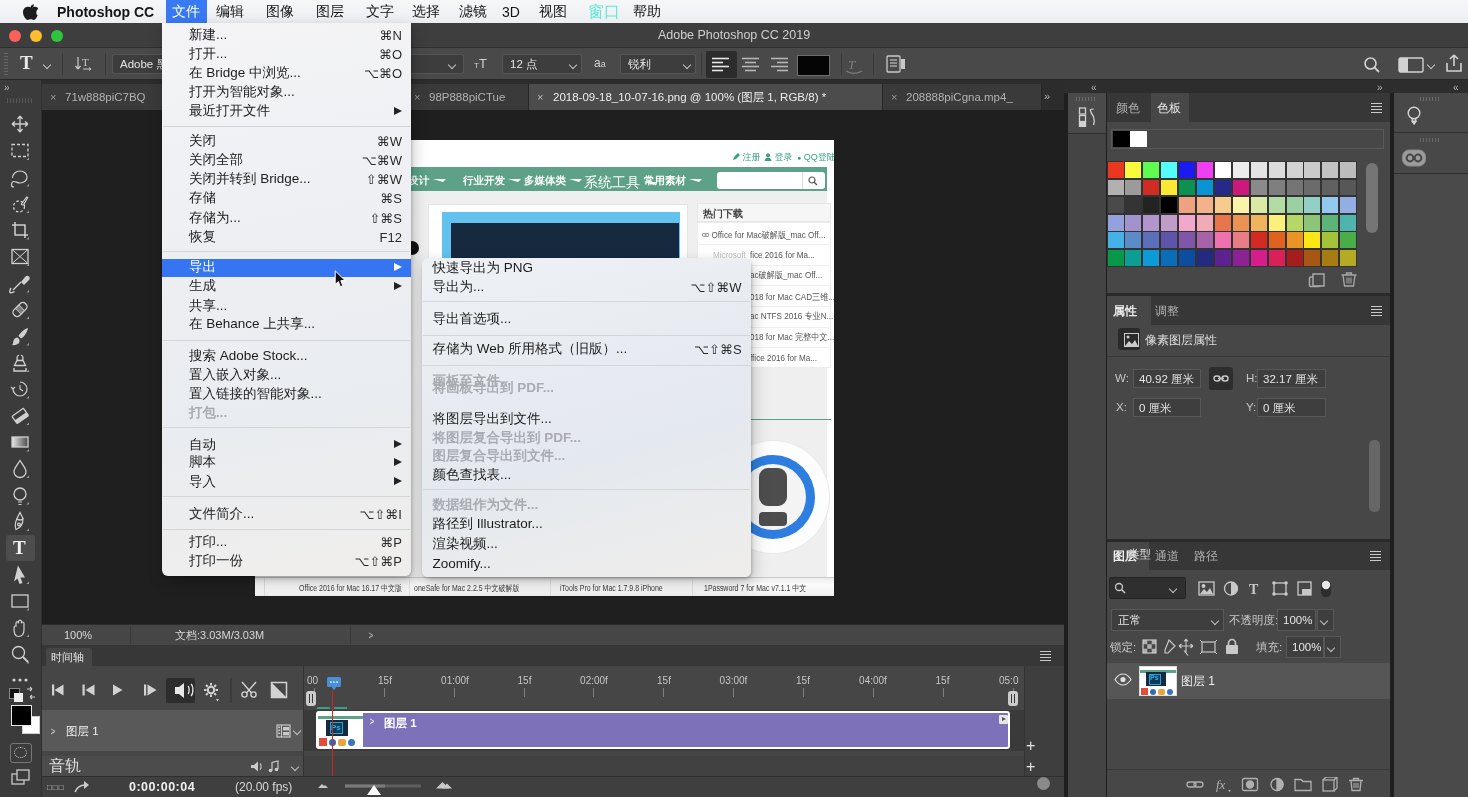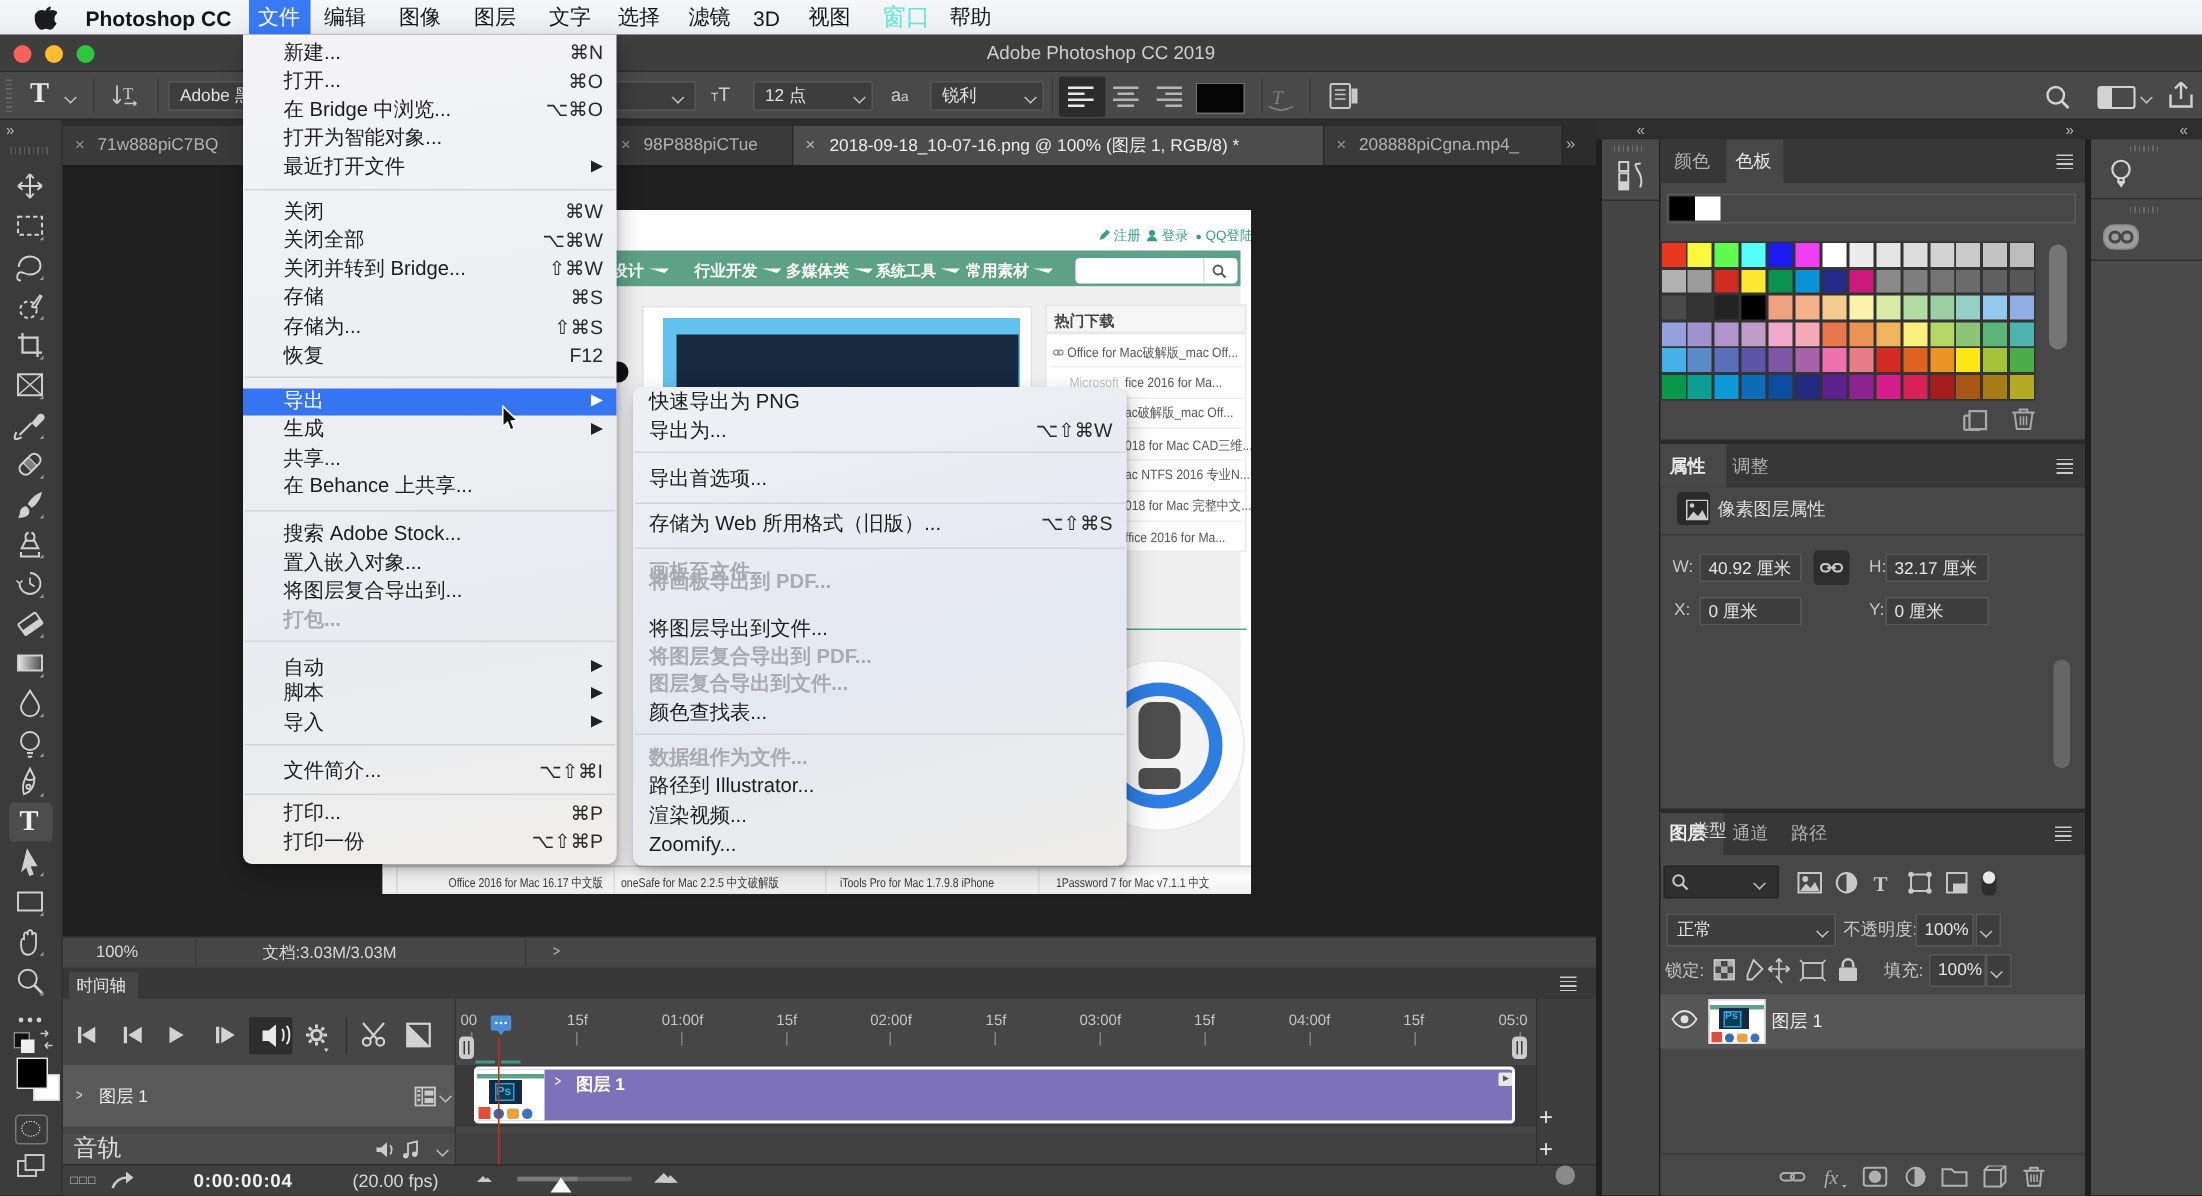--- a/index.html
+++ b/index.html
@@ -26,21 +26,21 @@
 <div class="ab" style="left:509px;top:11px;font-size:9px;color:#36a084;white-space:nowrap"><svg width="8" height="8" viewBox="0 0 8 8" style="vertical-align:-1px">
           <circle cx="4" cy="2.3" r="2" fill="#36a084"></circle>
           <path d="M0.5 8c0.5-2.5 2-3.5 3.5-3.5S7 5.5 7.5 8z" fill="#36a084"></path>
         </svg> 登录</div>
 <div class="ab" style="left:542px;top:11px;font-size:9px;color:#36a084;white-space:nowrap"><span style="font-size:7px">●</span> QQ登陆</div>
 
   <div class="ab" style="left:0;top:27px;width:572px;height:24px;background:#5ca188"></div>
   <div class="ab" style="left:153px;top:34px;font-size:10.5px;font-weight:bold;color:#fff;white-space:nowrap;letter-spacing:.2px">设计 <span style="display:inline-block;vertical-align:2px;width:0;height:0;border-left:10px solid transparent;border-right:3px solid transparent;border-top:3.5px solid #fff"></span></div>
   <div class="ab" style="left:208px;top:34px;font-size:10.5px;font-weight:bold;color:#fff;white-space:nowrap">行业开发 <span style="display:inline-block;vertical-align:2px;width:0;height:0;border-left:10px solid transparent;border-right:3px solid transparent;border-top:3.5px solid #fff"></span></div>
   <div class="ab" style="left:269px;top:34px;font-size:10.5px;font-weight:bold;color:#fff;white-space:nowrap">多媒体类 <span style="display:inline-block;vertical-align:2px;width:0;height:0;border-left:10px solid transparent;border-right:3px solid transparent;border-top:3.5px solid #fff"></span></div>
-  <div class="ab" style="left:329px;top:34px;font-size:10px;font-weight:bold;color:#fff;white-space:nowrap">系统工具 <span style="display:inline-block;vertical-align:2px;width:0;height:0;border-left:10px solid transparent;border-right:3px solid transparent;border-top:3.5px solid #fff"></span></div>
+  <div class="ab" style="left:329px;top:34px;font-size:14px;font-weight:normal;color:#fff;white-space:nowrap">系统工具 <span style="display:inline-block;vertical-align:2px;width:0;height:0;border-left:10px solid transparent;border-right:3px solid transparent;border-top:3.5px solid #fff"></span></div>
   <div class="ab" style="left:389px;top:34px;font-size:10.5px;font-weight:bold;color:#fff;white-space:nowrap">常用素材 <span style="display:inline-block;vertical-align:2px;width:0;height:0;border-left:10px solid transparent;border-right:3px solid transparent;border-top:3.5px solid #fff"></span></div>
   <div class="ab" style="left:462px;top:32px;width:108px;height:17px;background:#fff;border-radius:3px"></div>
   <div class="ab" style="left:547px;top:32px;width:1px;height:17px;background:#ddd"></div>
   <svg class="ab" style="left:553px;top:36px" width="10" height="10" viewBox="0 0 10 10">
         <circle cx="4" cy="4" r="3" fill="none" stroke="#555" stroke-width="1.2"></circle>
         <line x1="6.2" y1="6.2" x2="9" y2="9" stroke="#555" stroke-width="1.3"></line>
       </svg>
 
   <div class="ab" style="left:0;top:51px;width:572px;height:387px;background:#efefef"></div>
 
@@ -830,21 +830,21 @@
  <div class="ab" style="left:0;top:236.1px;width:249px;height:17.6px;background:#3575f1"></div>
  <div class="mi" style="top:244.2px;color:#fff">导出</div>
       <div class="ab" style="right:9px;top:244.2px;margin-top:-4.5px;width:0;height:0;border-top:4.5px solid transparent;border-bottom:4.5px solid transparent;border-left:8px solid #fff"></div>
  <div class="mi" style="top:263.4px">生成</div>
       <div class="ab" style="right:9px;top:263.4px;margin-top:-4.5px;width:0;height:0;border-top:4.5px solid transparent;border-bottom:4.5px solid transparent;border-left:8px solid #222"></div>
  <div class="mi" style="top:283px">共享...</div>
  <div class="mi" style="top:301.4px">在 Behance 上共享...</div>
  <div class="sep" style="top:317.2px"></div>
  <div class="mi" style="top:332.7px">搜索 Adobe Stock...</div>
  <div class="mi" style="top:352px">置入嵌入对象...</div>
- <div class="mi" style="top:370.8px">将图层复合导出到...</div>
+ <div class="mi" style="top:370.8px">置入链接的智能对象...</div>
  <div class="mi gray" style="top:389.6px">打包...</div>
  <div class="sep" style="top:404.3px"></div>
  <div class="mi" style="top:421.8px">自动</div>
       <div class="ab" style="right:9px;top:421.8px;margin-top:-4.5px;width:0;height:0;border-top:4.5px solid transparent;border-bottom:4.5px solid transparent;border-left:8px solid #222"></div>
  <div class="mi" style="top:439.4px">脚本</div>
       <div class="ab" style="right:9px;top:439.4px;margin-top:-4.5px;width:0;height:0;border-top:4.5px solid transparent;border-bottom:4.5px solid transparent;border-left:8px solid #222"></div>
  <div class="mi" style="top:458.6px">导入</div>
       <div class="ab" style="right:9px;top:458.6px;margin-top:-4.5px;width:0;height:0;border-top:4.5px solid transparent;border-bottom:4.5px solid transparent;border-left:8px solid #222"></div>
  <div class="sep" style="top:473.3px"></div>
  <div class="mi" style="top:490.5px">文件简介...</div>

